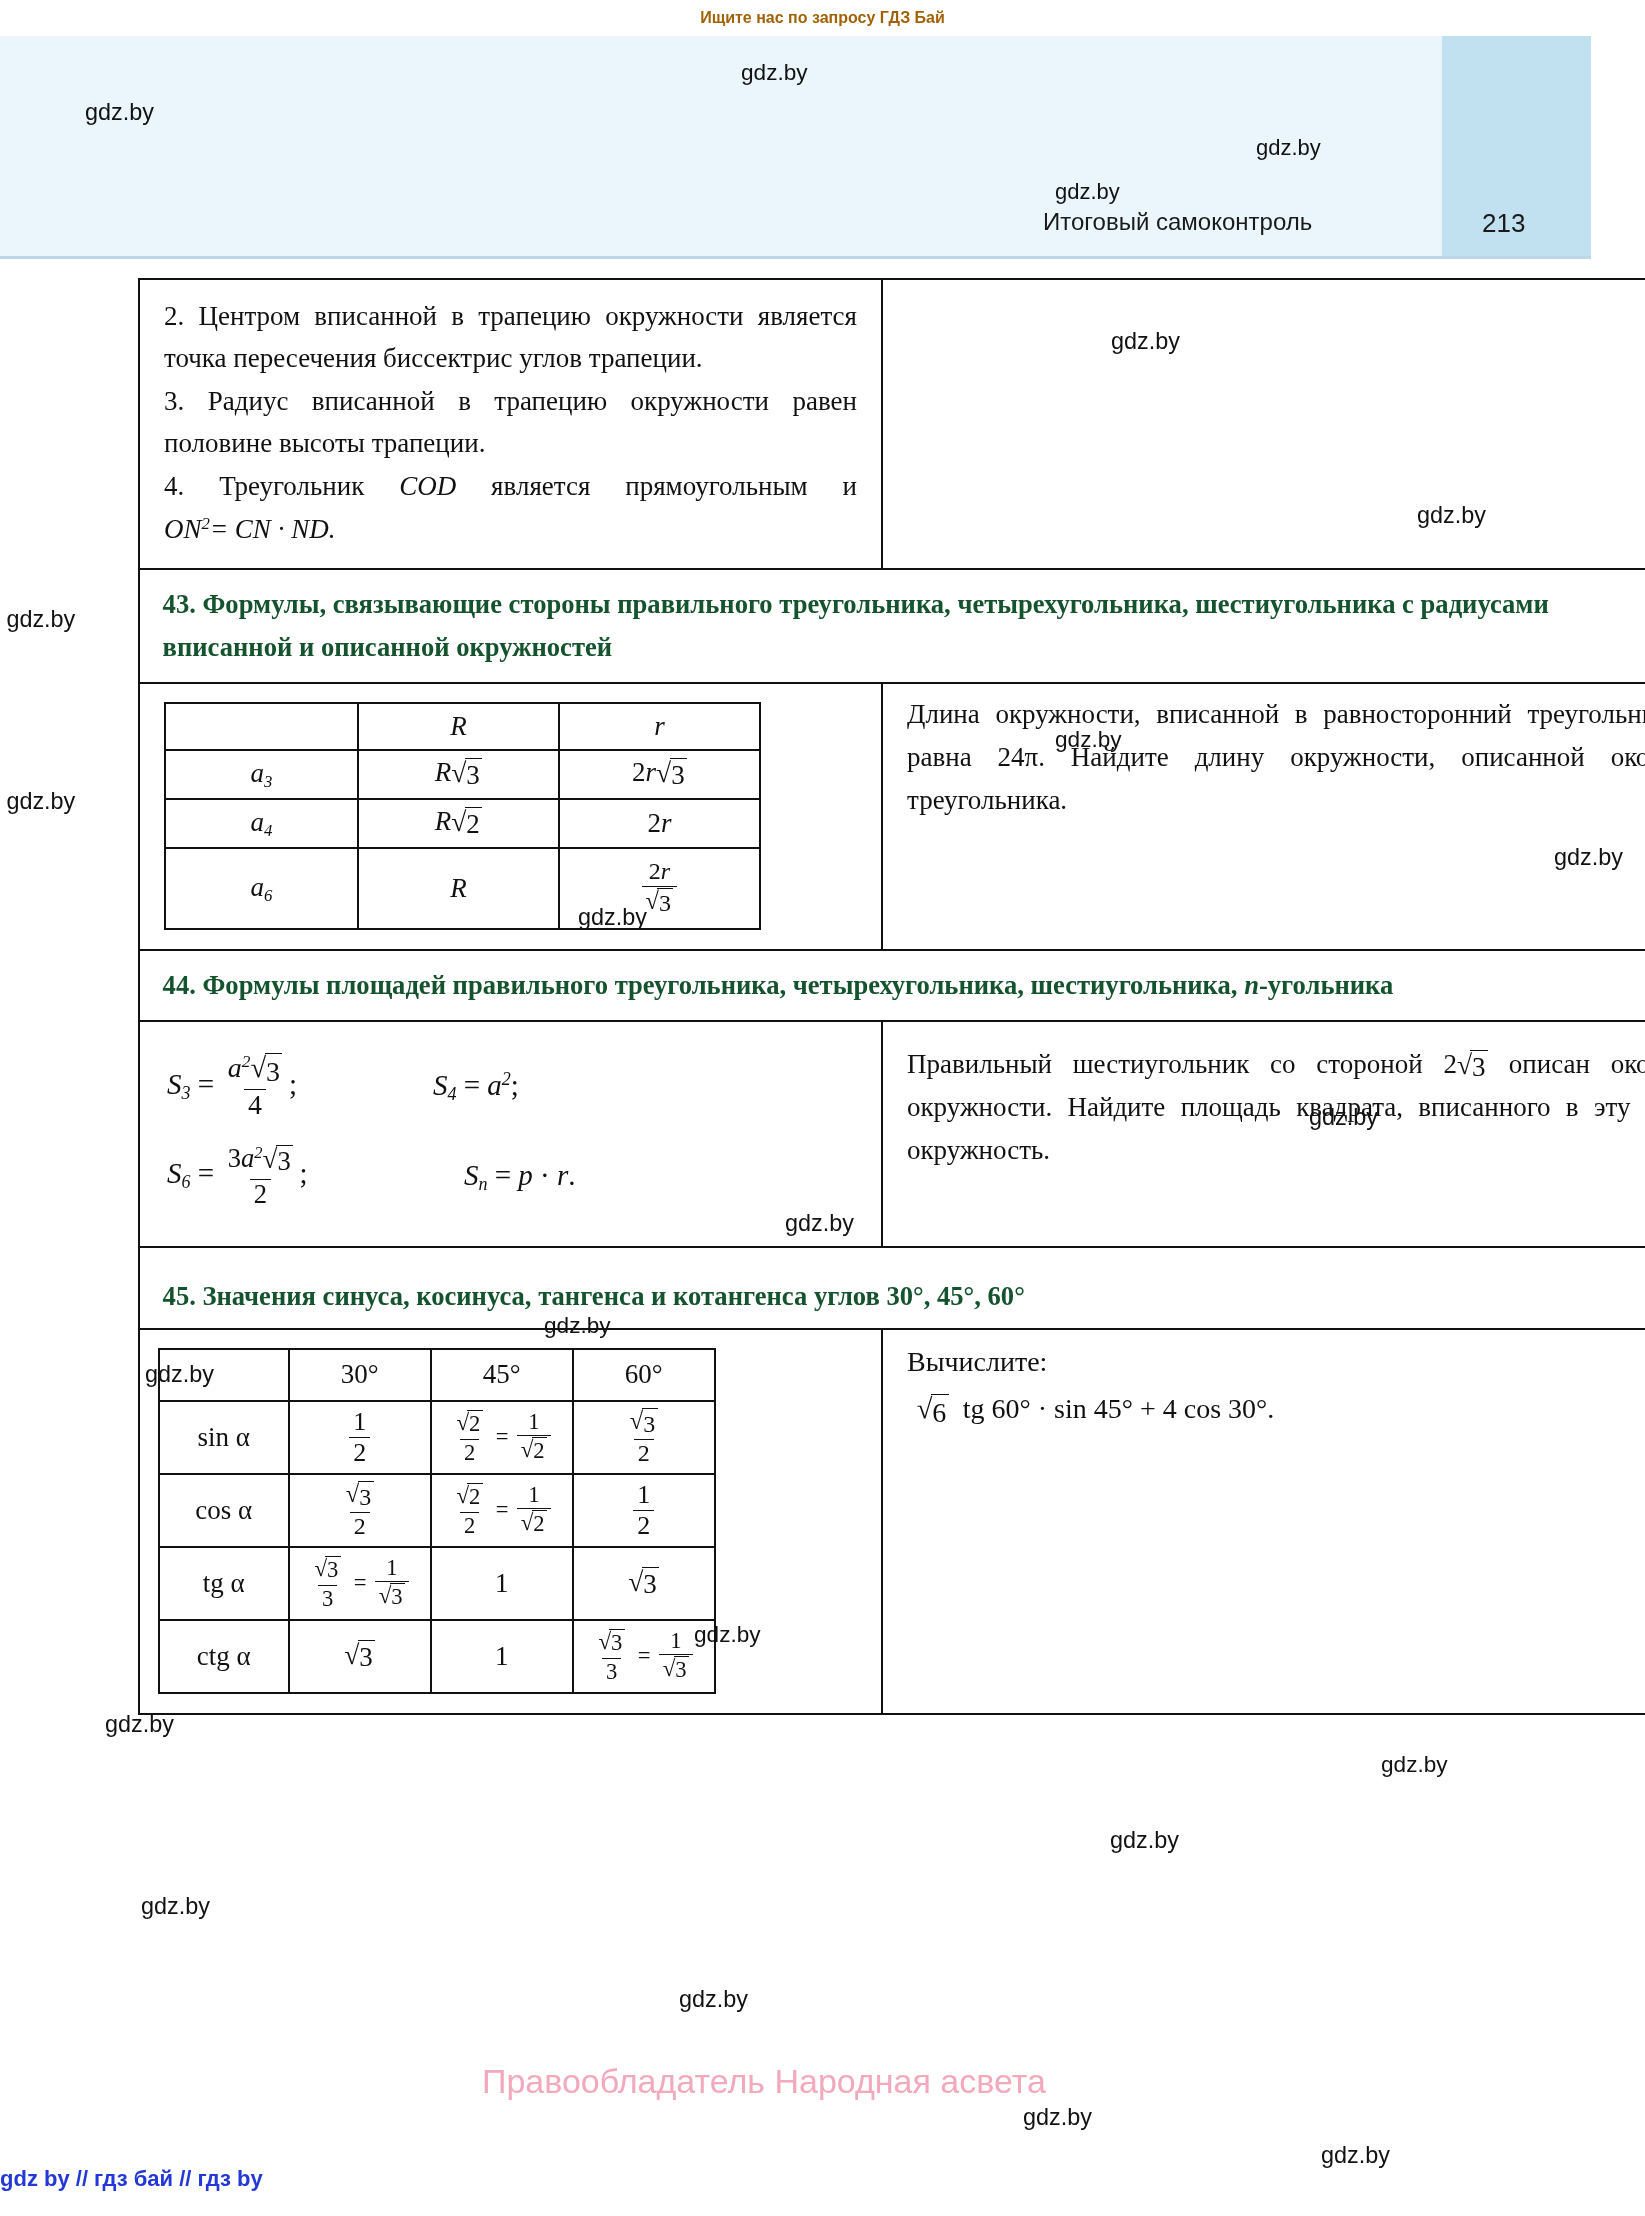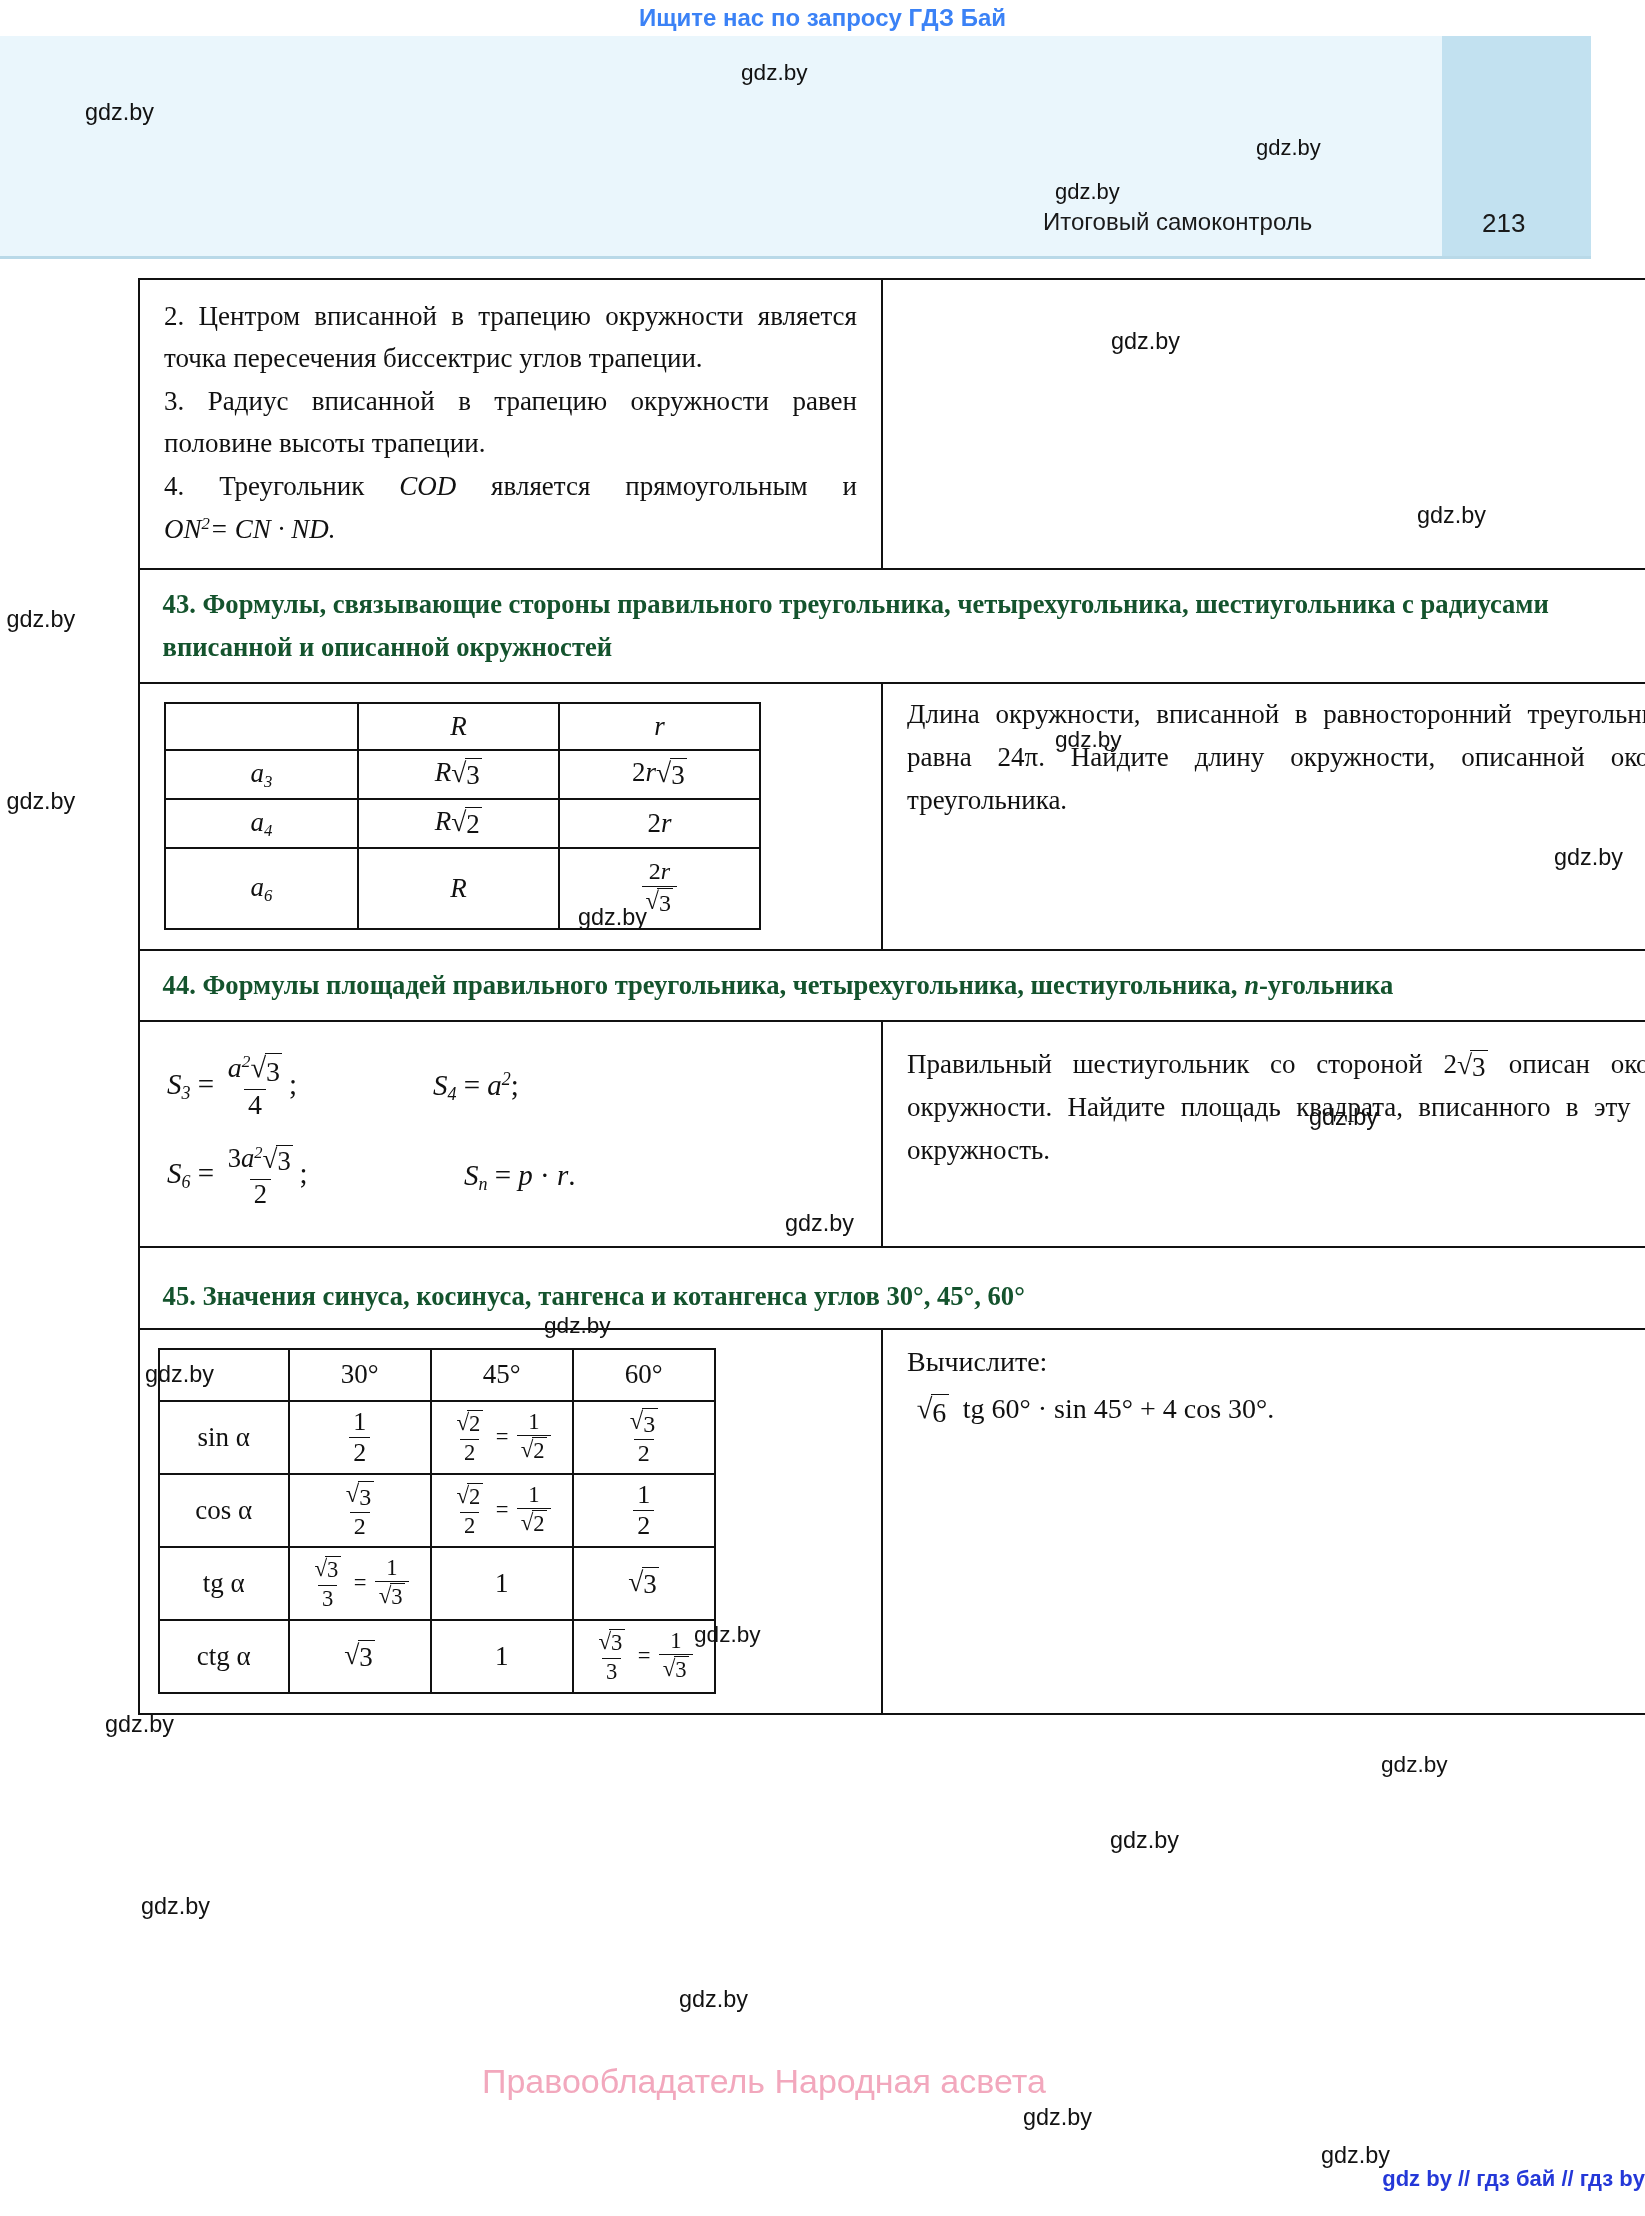--- a/index.html
+++ b/index.html
@@ -21,23 +21,23 @@
     top: 0; left: 0;
     width: 1645px;
     height: 36px;
     display: flex;
     align-items: center;
     justify-content: center;
     z-index: 40;
   }
   .promo-text {
     font-family: "Liberation Sans", sans-serif;
-    font-size: 24px;
+    font-size: 16px;
     font-weight: 700;
-    color: #3b82f6;
+    color: #a16207;
     letter-spacing: 0px;
     white-space: nowrap;
   }
 
   
   .head-band {
     position: absolute;
     left: 0;
     top: 36px;
     width: 1591px;
@@ -227,21 +227,21 @@
     font-size: 34px;
     color: #f2a8bd;
     white-space: nowrap;
     z-index: 20;
   }
   .bottom-links {
     position: absolute;
     left: 0;
     top: 2166px;
     width: 1645px;
-    text-align: right;
+    text-align: left;
     font-family: "Liberation Sans", sans-serif;
     font-size: 22px;
     font-weight: 700;
     color: #2438d8;
     z-index: 20;
   }
 </style>
 </head>
 <body>
 

